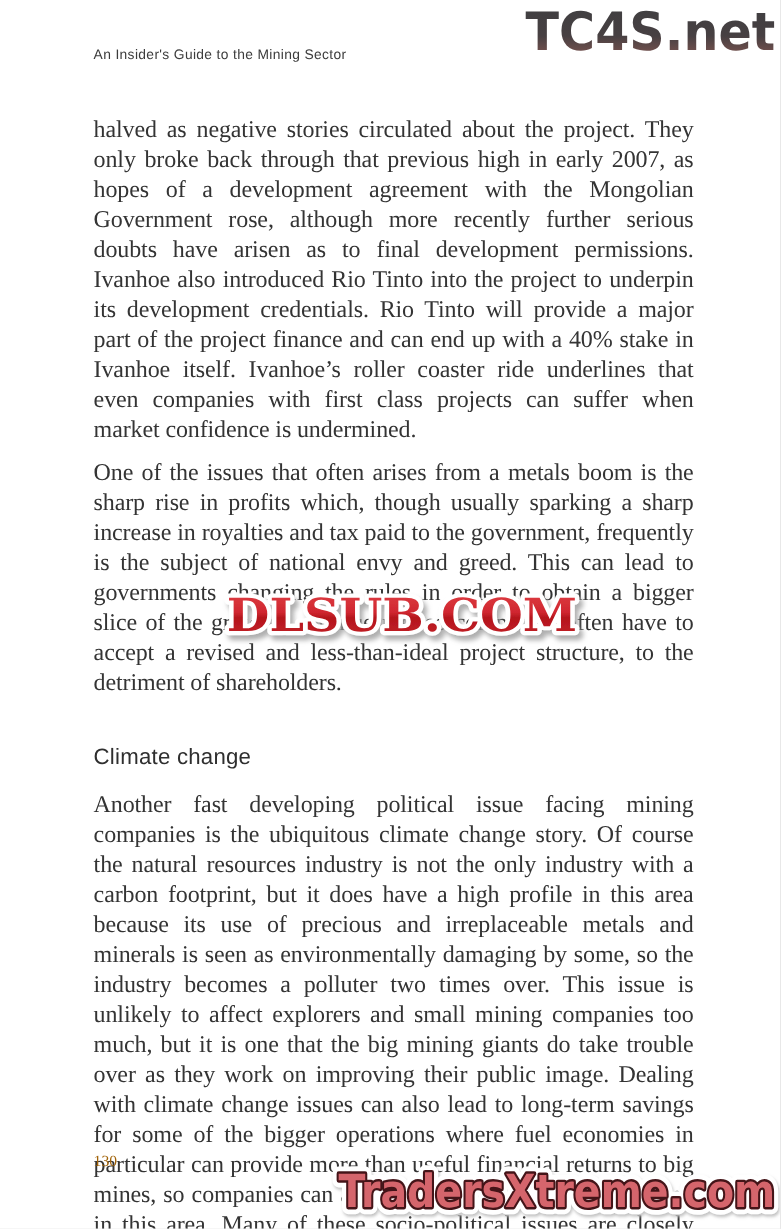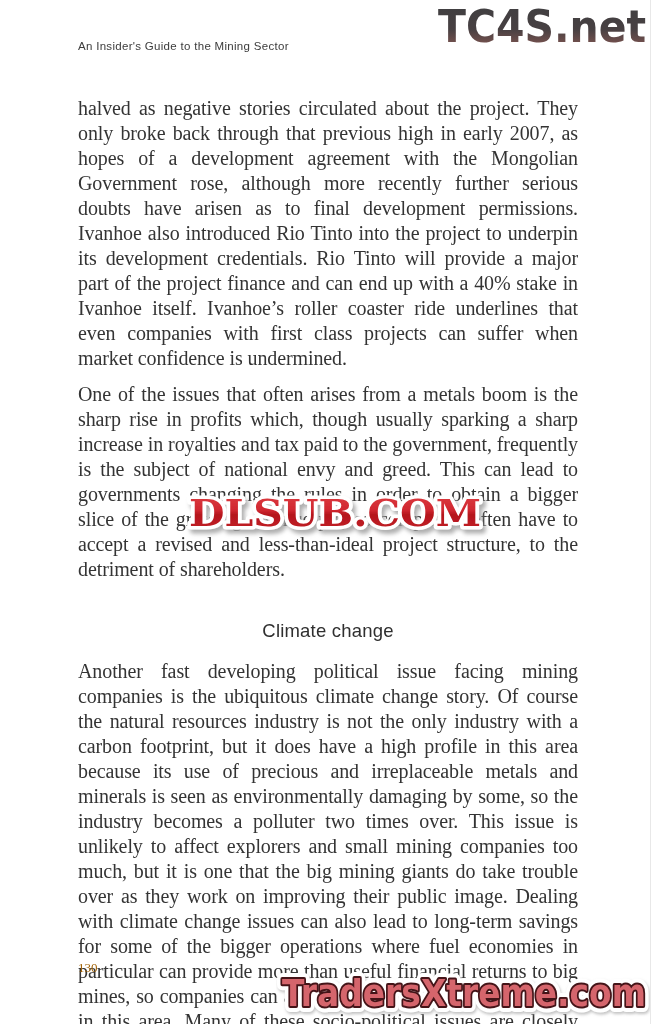--- a/index.html
+++ b/index.html
@@ -41,21 +41,20 @@
     letter-spacing: -0.1px;
     text-align: justify;
   }
   .section-heading {
     margin: 38px 0 17px 0;
     font-family: "Liberation Sans", sans-serif;
     font-weight: 400;
     font-size: 18.5px;
     letter-spacing: 0.2px;
     color: #2f2f2f;
-    text-align: center;
   }
   .url-underline { text-decoration: underline; font-family: Liberation Serif, serif; }
   .watermark-mid {
     position: absolute;
     left: 180px;
     top: 484px;
     width: 310px;
     height: 58px;
     z-index: 5;
   }

